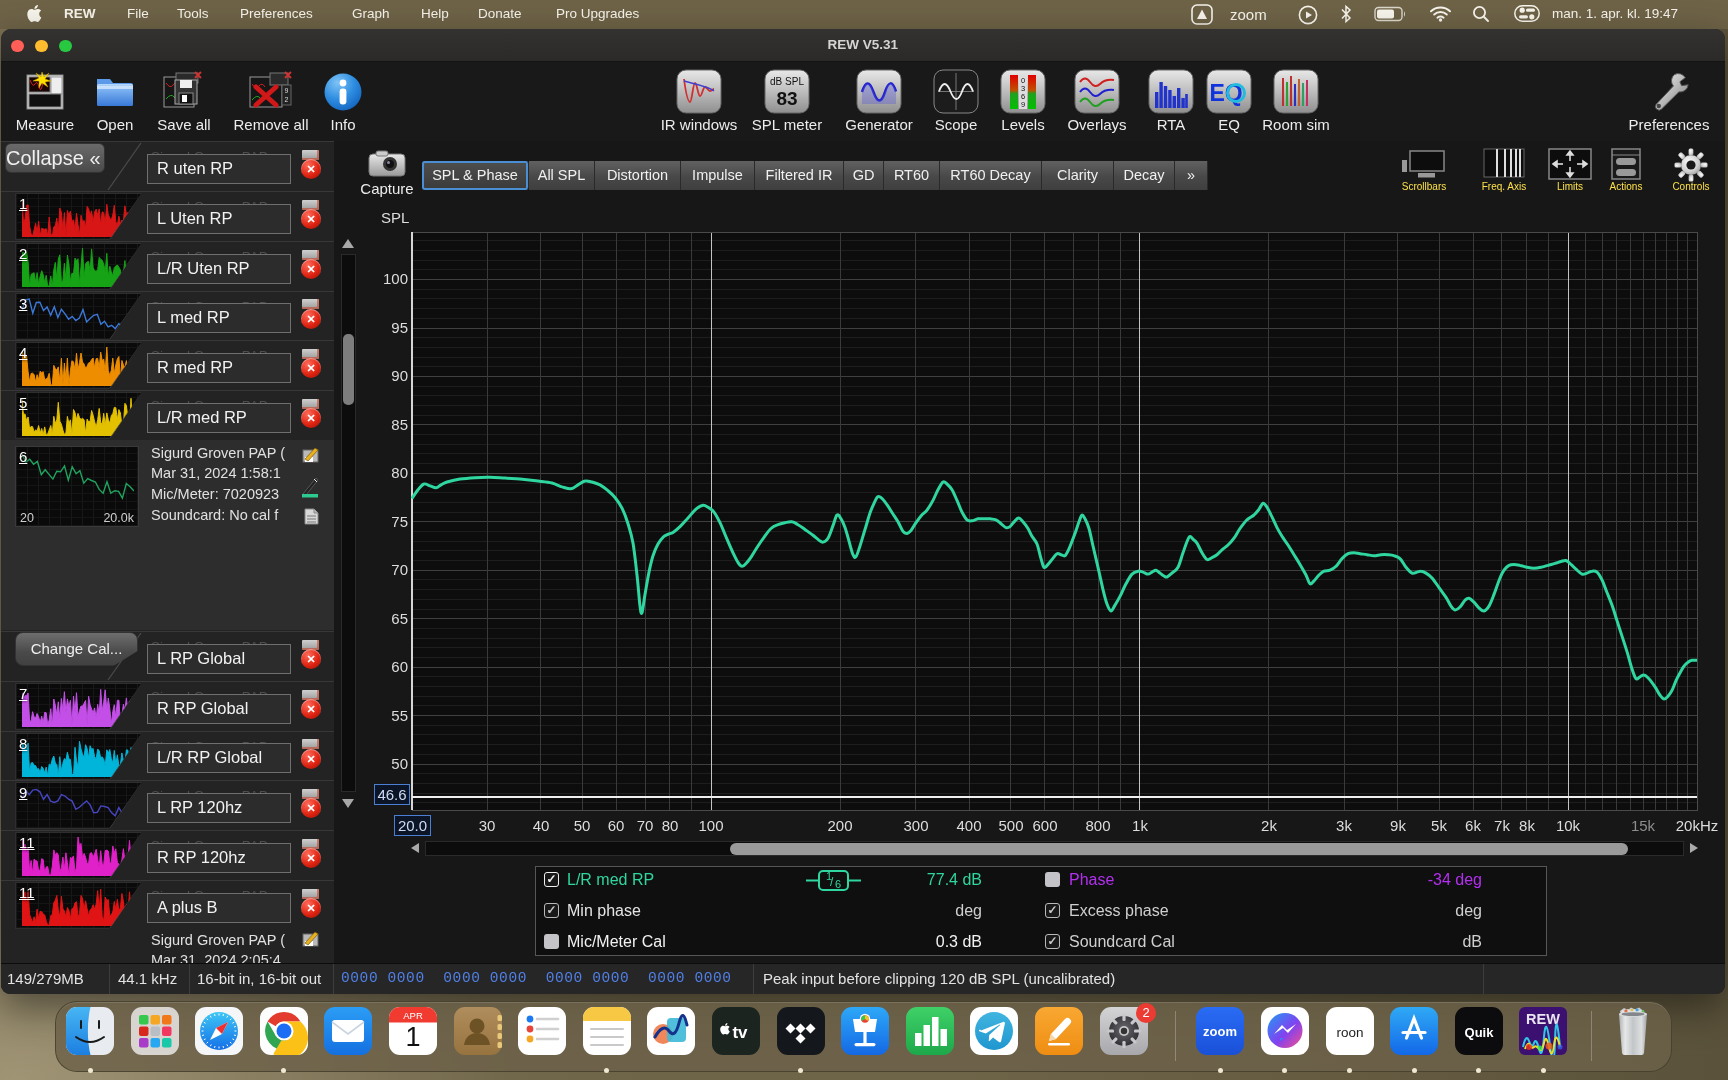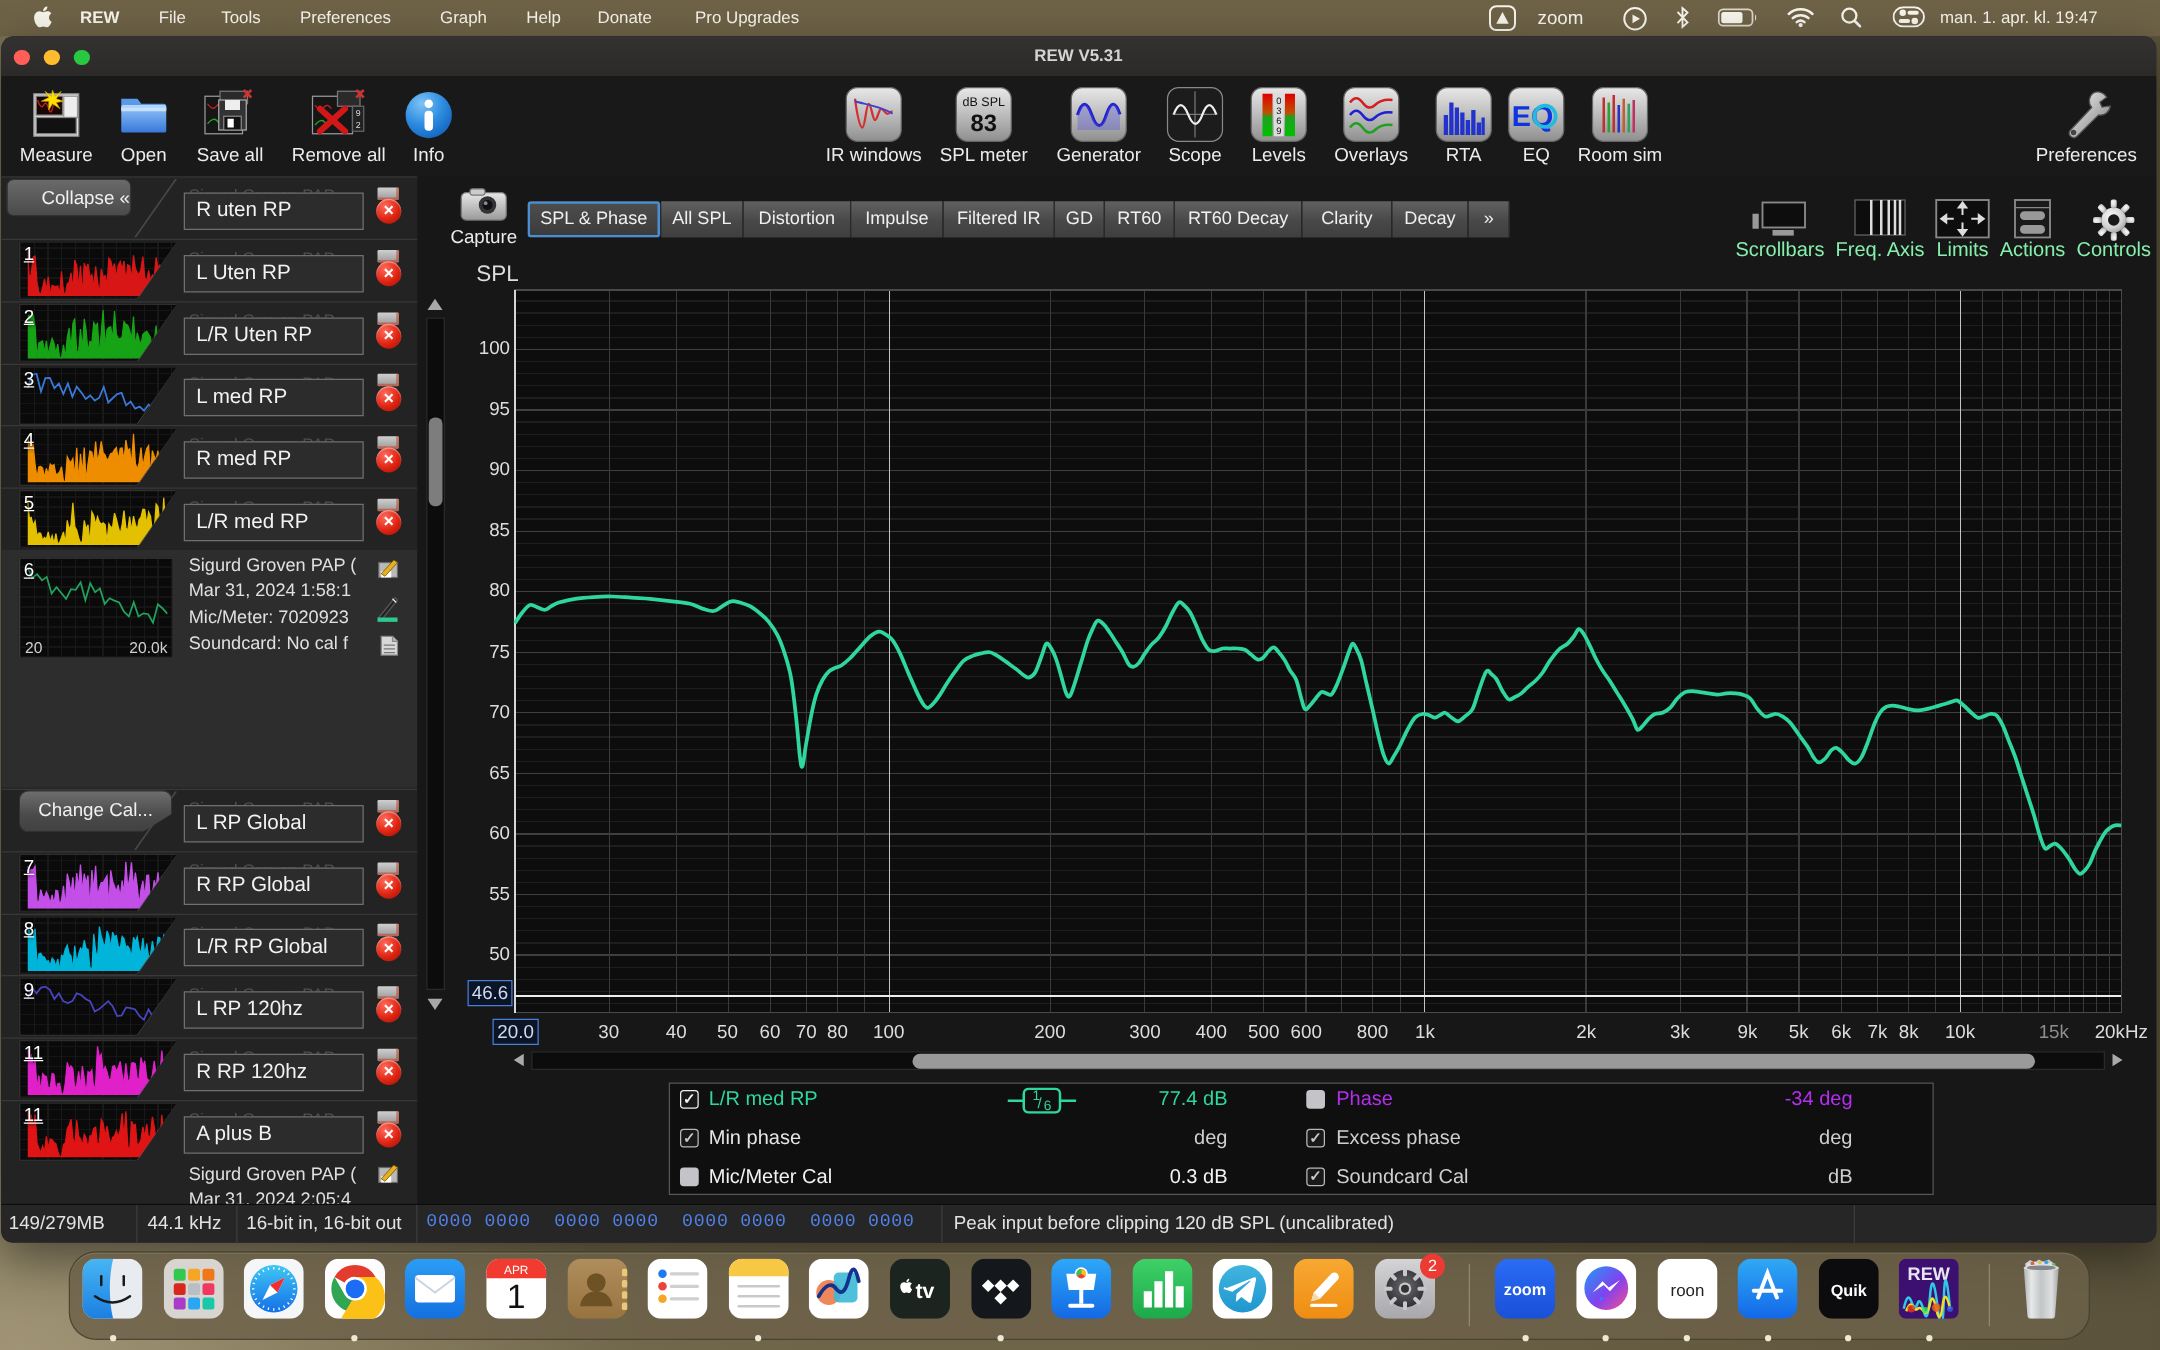--- a/index.html
+++ b/index.html
@@ -14,21 +14,21 @@
 .thumb{position:absolute;left:14px;width:127px;height:47px;background-color:#0a0a0a;background-image:repeating-linear-gradient(90deg,#181818 0 1px,transparent 1px 11px),repeating-linear-gradient(0deg,#151515 0 1px,transparent 1px 8px);border:1px solid #2e2e2e;overflow:hidden;clip-path:polygon(0 0,100% 0,74.5% 100%,0 100%)}
 .tnum{position:absolute;left:3px;top:1px;color:#fff;font-size:15px;text-decoration:underline;text-shadow:0 0 3px #000}
 .nbox{position:absolute;left:146px;width:144px;height:30px;background:#2c2c2c;border:1.5px solid #6f6f6f;color:#f2f2f2;font-size:16.5px;line-height:27px;padding-left:9px;white-space:nowrap;overflow:hidden}
 .xbtn{position:absolute;left:300px;width:20px;height:20px;border-radius:50%;background:radial-gradient(circle at 35% 30%,#ff6a5a,#e02412 55%,#9c0f04);box-shadow:inset 0 1px 1px rgba(255,255,255,.5);color:#fff;font-size:11px;font-weight:bold;text-align:center;line-height:20px}
 .frag{position:absolute;left:150px;width:140px;height:10px;overflow:hidden;color:#4e4e4e;font-size:13.5px;line-height:12px}
 .frag::after{content:"Sigurd Groven PAP"}
 .fragicon{position:absolute;left:301px;width:17px;height:10px;background:linear-gradient(#cfcfcf,#9a9a9a);border-radius:1px;box-shadow:inset -2px -2px 0 rgba(200,60,30,.55)}
 .itxt{position:absolute;left:150px;color:#e0e0e0;font-size:14.5px;white-space:nowrap}
 #gpanel{position:absolute;left:334px;top:141px;width:1390.5px;height:822px;background:#171717}
 .tab{position:absolute;top:161px;height:29px;background:linear-gradient(#616161,#484848 55%,#3f3f3f);border-right:1px solid #2a2a2a;color:#f0f0f0;font-size:14.5px;text-align:center;line-height:29px}
-.rbt{position:absolute;text-align:center;color:#86efac;font-size:16px;top:159px}
+.rbt{position:absolute;text-align:center;color:#fde047;font-size:10px;top:148px}
 .xl{position:absolute;top:817px;width:60px;text-align:center;font-size:15px}
 .yl{position:absolute;left:358px;width:50px;text-align:right;font-size:15px;color:#ddd}
 .cbox{position:absolute;background:#0c1526;border:1.5px solid #4a7fd4;color:#cdd9f5;font-size:15px;text-align:center;line-height:19px}
 #legend{position:absolute;left:535px;top:866px;width:1012px;height:90px;background:#0f0f0f;border:1px solid #565656}
 .cb{position:absolute;width:15px;height:15px;border-radius:3px}
 .cb.on{background:#191919;border:1.5px solid #b9b9b9;color:#c9c9c9;font-size:12px;font-weight:bold;text-align:center;line-height:13px}
 .cb.off{background:#c4c4c8;border:none}
 .lgt{position:absolute;font-size:16px;white-space:nowrap}
 #status{position:absolute;left:1px;top:963px;width:1723.5px;height:31px;background:#262626;border-top:1px solid #0c0c0c;border-radius:0 0 9px 9px;color:#e2e2e2;font-size:15px}
 #status .sep{position:absolute;top:0;bottom:0;width:1px;background:#3d3d3d}
@@ -329,21 +329,21 @@
             <stop offset=".5" stop-color="#b9b9b9"></stop>
             <stop offset="1" stop-color="#787878"></stop>
           </linearGradient>
         </defs>
         <path d="M25.5 5.5a8 8 0 0 1 10.8 3.2l-5.4 4.1 1.7 3.9 6.6-1a8 8 0 0 1-9.3 7.2L12.6 40a3.6 3.6 0 0 1-5.5-4.6L24.4 17a8 8 0 0 1 1.1-11.5z" fill="url(#wg)" stroke="#555"></path>
         <circle cx="9.8" cy="37" r="2.2" fill="#444"></circle>
       </svg></div>
     <div>Preferences</div>
   </div>
 <div id="lpanel">
-<div style="position:absolute;left:4px;top:2px;width:100px;height:30px;background:linear-gradient(#6a6a6a,#4a4a4a);border:1px solid #333;border-radius:6px;color:#f0f0f0;font-size:15px;text-align:right;line-height:29px">Collapse «</div>
+<div style="position:absolute;left:4px;top:2px;width:100px;height:30px;background:linear-gradient(#6a6a6a,#4a4a4a);border:1px solid #333;border-radius:6px;color:#f0f0f0;font-size:20px;text-align:left;line-height:29px">Collapse «</div>
 <div class="frag" style="top:10px"></div>
     <div class="fragicon" style="top:9px"></div>
     <div style="position:absolute;left:0;top:0px;width:333px;height:1px;background:#383838"></div>
     <svg width="127" height="47" style="position:absolute;left:14px;top:2px">
       <line x1="93" y1="47" x2="126" y2="0" stroke="#484848" stroke-width="1.3"></line>
     </svg>
     <div class="nbox" style="top:13px">R uten RP</div>
     <div class="xbtn" style="top:18px"><span>✕</span></div>
     <div class="frag" style="top:60px"></div>
     <div class="fragicon" style="top:59px"></div>
@@ -549,21 +549,21 @@
           <stop offset="0" stop-color="#e8e8e8"></stop>
           <stop offset="1" stop-color="#9a9a9a"></stop>
         </linearGradient>
       </defs>
       <rect x="1" y="6" width="36" height="22" rx="4" fill="url(#cg)" stroke="#777"></rect>
       <rect x="8" y="3" width="12" height="5" rx="2" fill="#ccc" stroke="#777"></rect>
       <circle cx="22" cy="16" r="7" fill="#333"></circle>
       <circle cx="22" cy="16" r="4" fill="#111"></circle>
       <circle cx="20.5" cy="14.5" r="1.5" fill="#88a"></circle>
     </svg><div>Capture</div></div>
-<div class="a" style="left:381px;top:209px;color:#ddd;font-size:18px">SPL</div>
+<div class="a" style="left:381px;top:209px;color:#ddd;font-size:15px">SPL</div>
 <div class="tab" style="left:422px;width:107px;background:linear-gradient(#4e4e4e,#3a3a3a);box-shadow:inset 0 0 0 2px #4a8fd4;border-radius:3px;">SPL &amp; Phase</div>
 <div class="tab" style="left:529px;width:66px;">All SPL</div>
 <div class="tab" style="left:595px;width:86px;">Distortion</div>
 <div class="tab" style="left:681px;width:74px;">Impulse</div>
 <div class="tab" style="left:755px;width:89px;">Filtered IR</div>
 <div class="tab" style="left:844px;width:40px;">GD</div>
 <div class="tab" style="left:884px;width:56px;">RT60</div>
 <div class="tab" style="left:940px;width:102px;">RT60 Decay</div>
 <div class="tab" style="left:1042px;width:72px;">Clarity</div>
 <div class="tab" style="left:1114px;width:61px;">Decay</div>

